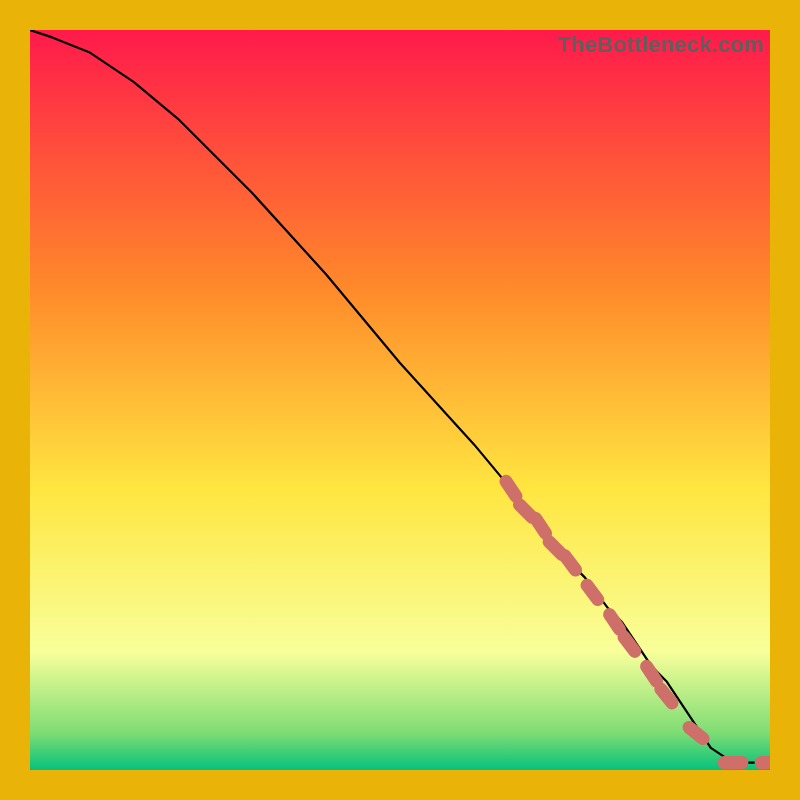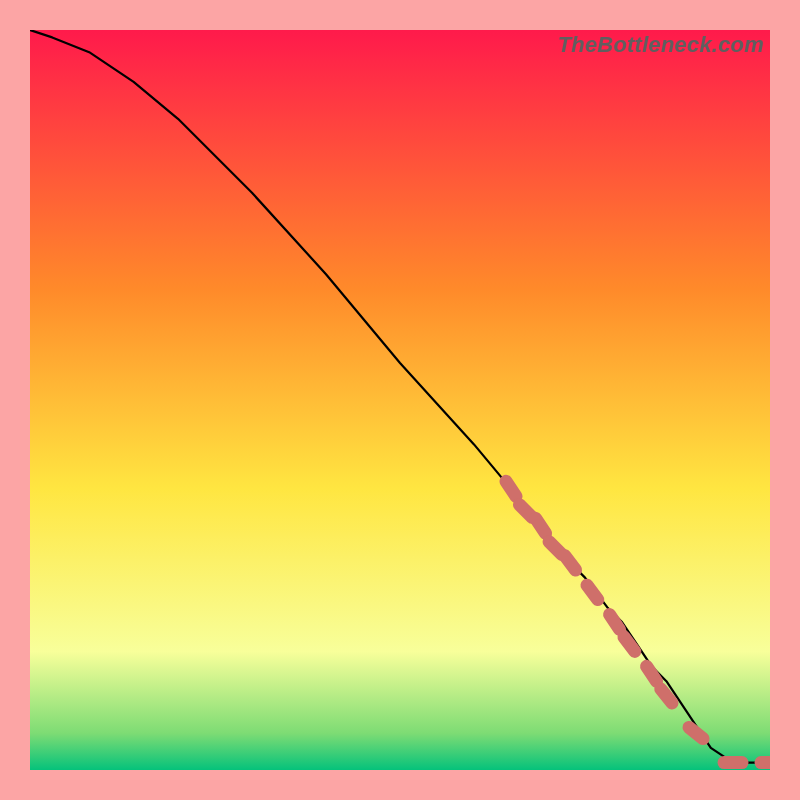--- a/index.html
+++ b/index.html
@@ -8,22 +8,21 @@
     width: 800px;
     height: 800px;
     overflow: hidden;
     background: #000;
     font-family: Arial, Helvetica, sans-serif;
   }
   .outer {
     position: relative;
     width: 800px;
     height: 800px;
-    background: #fca5a5;
-    font-style: italic;
+    background: #eab308;
   }
   .plot-area {
     position: absolute;
     left: 30px;
     top: 30px;
     width: 740px;   
     height: 740px;  
     overflow: hidden;
   }
   .watermark {

